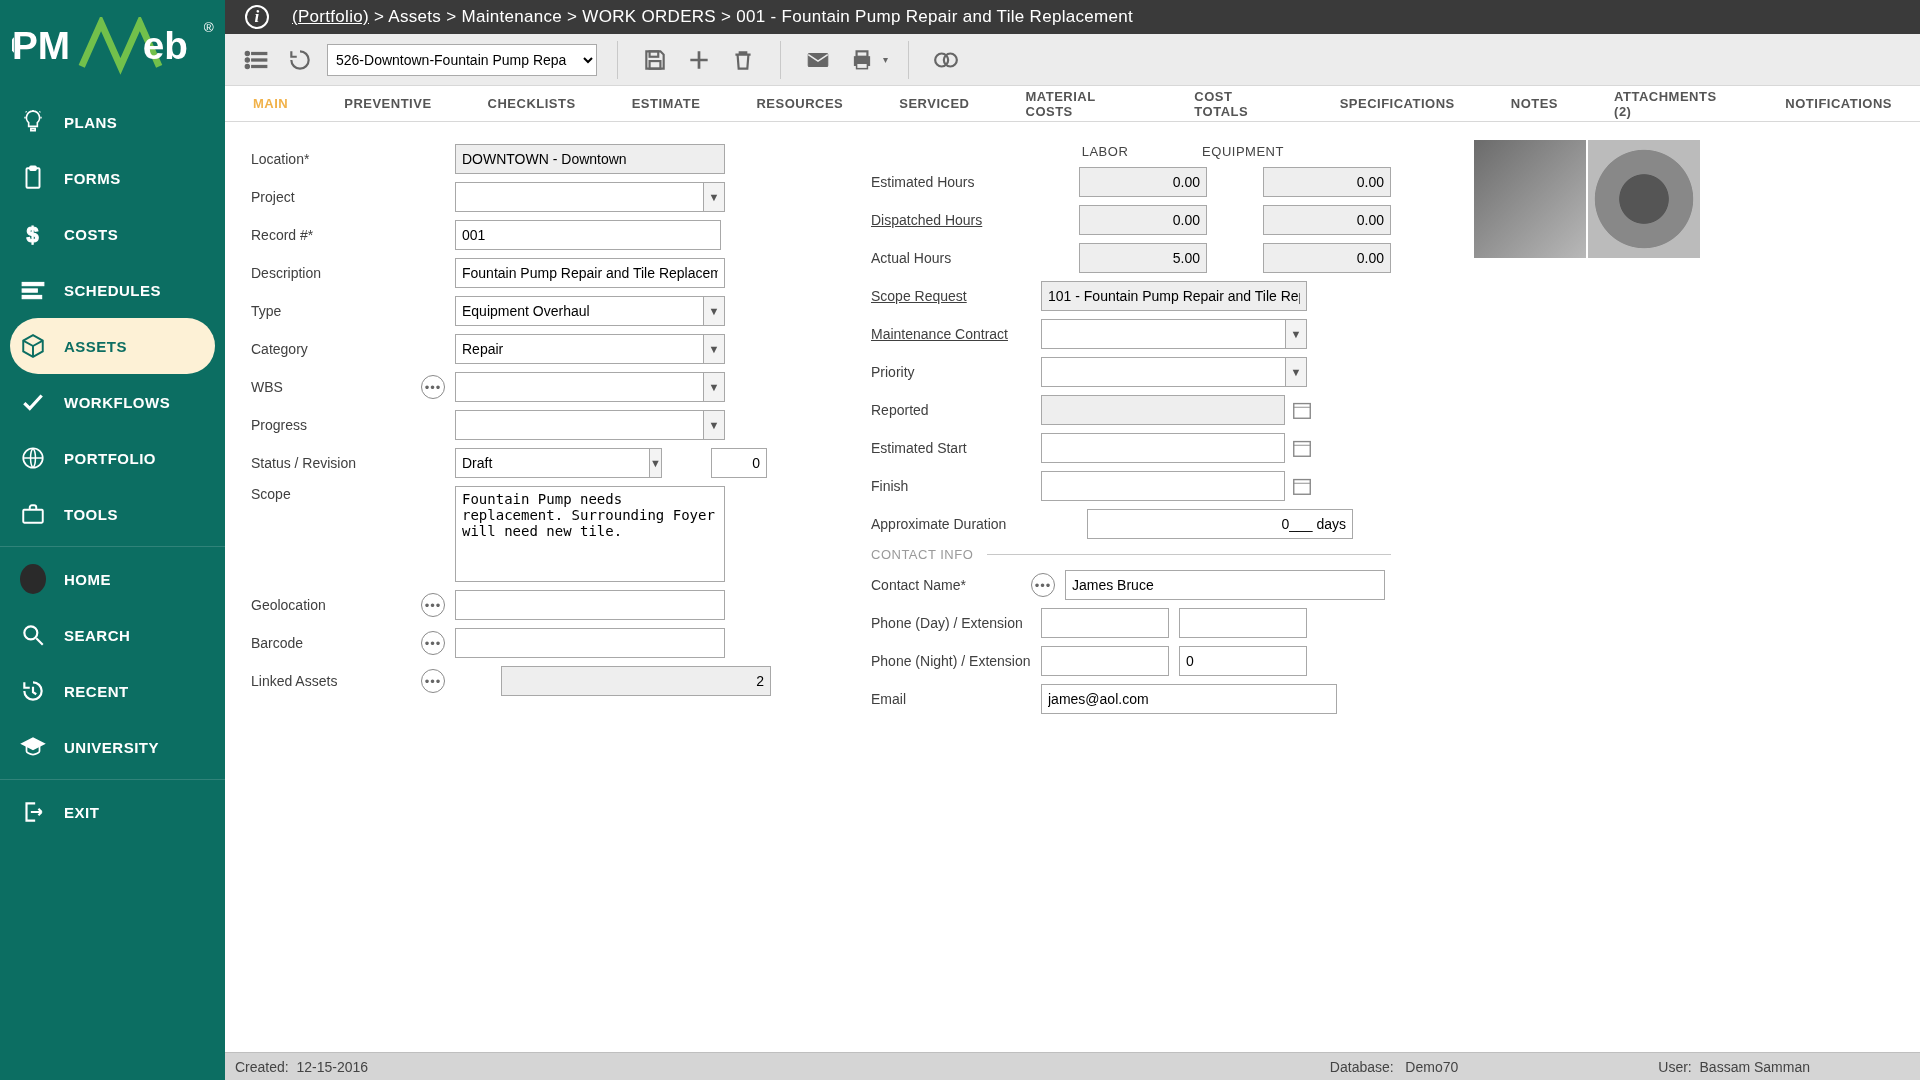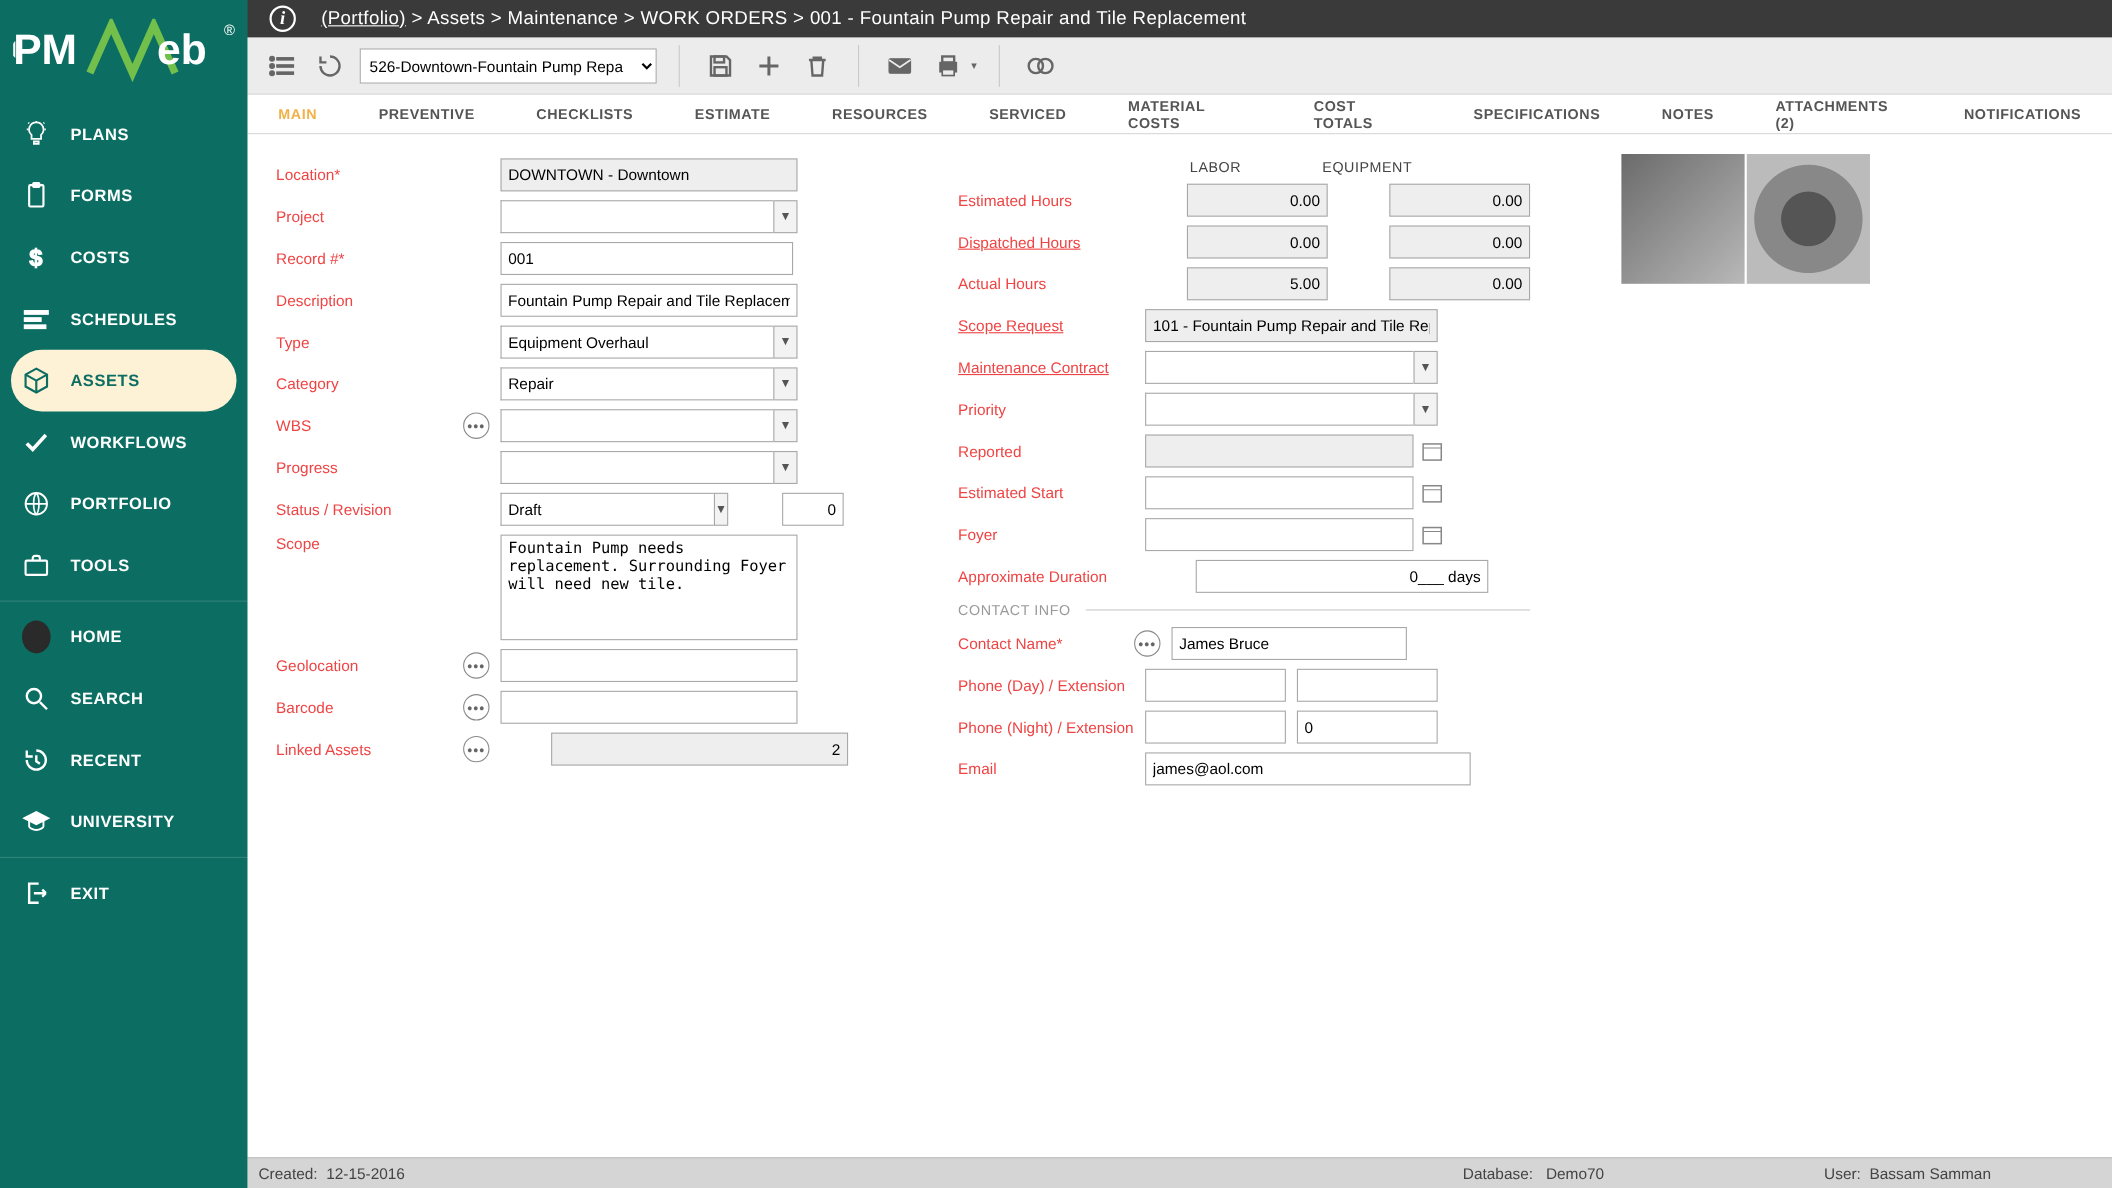--- a/index.html
+++ b/index.html
@@ -43,21 +43,21 @@
   .tabs { height:36px; display:flex; align-items:center; gap:56px; padding:0 28px; border-bottom:1px solid #d8d8d8; font-size:13px; letter-spacing:.5px; color:#555; font-weight:bold;}
   .tabs .tab { cursor:pointer;}
   .tabs .tab.active { color:#f1b24a;}
 
   
   .form-area { flex:1; padding:22px 26px; display:flex; gap:80px; overflow:auto; position:relative;}
   .col { display:flex; flex-direction:column; gap:8px;}
   .col.left { width:540px;}
   .col.right { width:520px;}
   .row { display:flex; align-items:center; min-height:30px; gap:10px;}
-  .row .lbl { width:160px; font-size:14px; color:#ef4444;}
+  .row .lbl { width:160px; font-size:14px; color:#404040;}
   .row .lbl.link { text-decoration:underline; cursor:pointer;}
   .dots-btn { width:24px; height:24px; border:1.5px solid #8a8a8a; border-radius:50%; display:flex; align-items:center; justify-content:center; font-size:13px; color:#666; cursor:pointer; letter-spacing:1px; flex-shrink:0;}
   input.fld, select.fld, textarea.fld { height:30px; border:1px solid #a8a8a8; background:#fff; font-size:14px; padding:0 6px; }
   input.fld[readonly], .fld.ro { background:#eee;}
   textarea.fld { height:96px; padding:4px 6px; resize:none;}
   .fld.num { text-align:right;margin-left:46px;}
   .combo { display:flex;}
   .combo input { border-right:none;}
   .combo .caret { width:22px; height:30px; border:1px solid #a8a8a8; background:#f3f3f3; display:flex; align-items:center; justify-content:center; font-size:11px; color:#555; cursor:pointer;}
   .hdr-pair { display:flex; margin-left:170px; gap:10px; }
@@ -445,42 +445,42 @@
             <span class="lbl">Estimated Start</span>
             <div class="date-wrap">
               <input class="fld" style="width: 244px;" value="">
               <svg class="cal" viewBox="0 0 24 24">
                 <rect x="3" y="5" width="18" height="16" fill="none" stroke="#888" stroke-width="1.5"></rect>
                 <path d="M3 9h18" stroke="#888"></path>
               </svg>
             </div>
           </div>
         <div class="row">
-            <span class="lbl">Foyer</span>
+            <span class="lbl">Finish</span>
             <div class="date-wrap">
               <input class="fld" style="width: 244px;" value="">
               <svg class="cal" viewBox="0 0 24 24">
                 <rect x="3" y="5" width="18" height="16" fill="none" stroke="#888" stroke-width="1.5"></rect>
                 <path d="M3 9h18" stroke="#888"></path>
               </svg>
             </div>
           </div>
         <div class="row">
             <span class="lbl">Approximate Duration</span>
             <input class="fld num" style="width: 266px;" value="0___ days">
           </div>
 
         <div class="contact-hdr">
             <span>CONTACT INFO</span>
             <span class="line"></span>
           </div>
         <div class="row">
             <span class="lbl" style="width:150px">Contact Name*</span>
             <span class="dots-btn">•••</span>
-            <input class="fld" style="width: 214px;" value="James Bruce">
+            <input class="fld" style="width: 320px;" value="James Bruce">
           </div>
         <div class="row">
             <span class="lbl">Phone (Day) / Extension</span>
             <input class="fld" style="width: 128px;" value="">
             <input class="fld" style="width: 128px;" value="">
           </div>
         <div class="row">
             <span class="lbl">Phone (Night) / Extension</span>
             <input class="fld" style="width: 128px;" value="">
             <input class="fld" style="width: 128px;" value="0">

